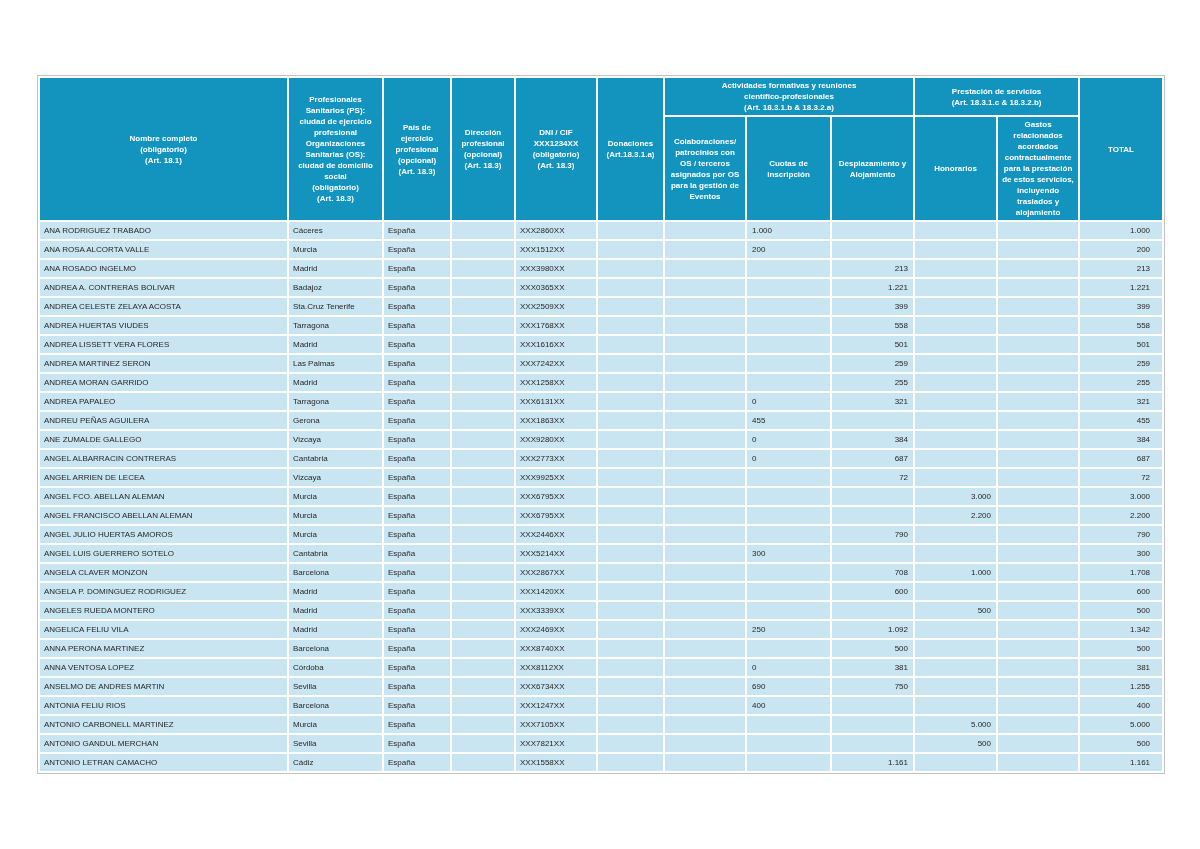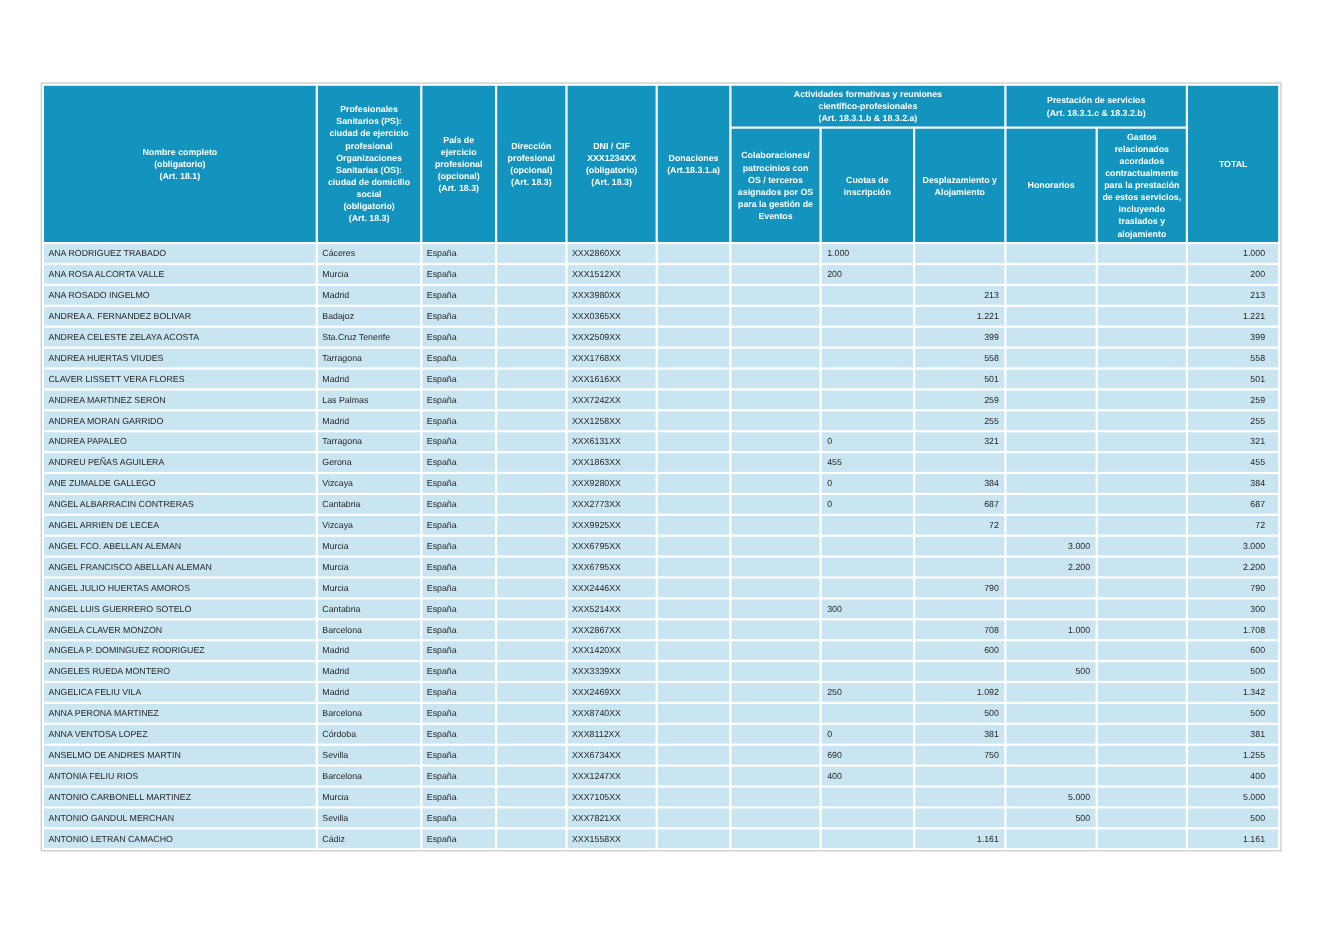--- a/index.html
+++ b/index.html
@@ -167,21 +167,21 @@
       <td class="a-left">XXX3980XX</td>
       <td class="a-left"></td>
       <td class="a-left"></td>
       <td class="a-num-left"></td>
       <td class="a-num-right">213</td>
       <td class="a-num-right"></td>
       <td class="a-num-right"></td>
       <td class="a-total">213</td>
     </tr>
         <tr>
-      <td class="a-left">ANDREA A. FERNANDEZ BOLIVAR</td>
+      <td class="a-left">ANDREA A. CONTRERAS BOLIVAR</td>
       <td class="a-left">Badajoz</td>
       <td class="a-left">España</td>
       <td class="a-left"></td>
       <td class="a-left">XXX0365XX</td>
       <td class="a-left"></td>
       <td class="a-left"></td>
       <td class="a-num-left"></td>
       <td class="a-num-right">1.221</td>
       <td class="a-num-right"></td>
       <td class="a-num-right"></td>
@@ -209,21 +209,21 @@
       <td class="a-left">XXX1768XX</td>
       <td class="a-left"></td>
       <td class="a-left"></td>
       <td class="a-num-left"></td>
       <td class="a-num-right">558</td>
       <td class="a-num-right"></td>
       <td class="a-num-right"></td>
       <td class="a-total">558</td>
     </tr>
         <tr>
-      <td class="a-left">CLAVER LISSETT VERA FLORES</td>
+      <td class="a-left">ANDREA LISSETT VERA FLORES</td>
       <td class="a-left">Madrid</td>
       <td class="a-left">España</td>
       <td class="a-left"></td>
       <td class="a-left">XXX1616XX</td>
       <td class="a-left"></td>
       <td class="a-left"></td>
       <td class="a-num-left"></td>
       <td class="a-num-right">501</td>
       <td class="a-num-right"></td>
       <td class="a-num-right"></td>

